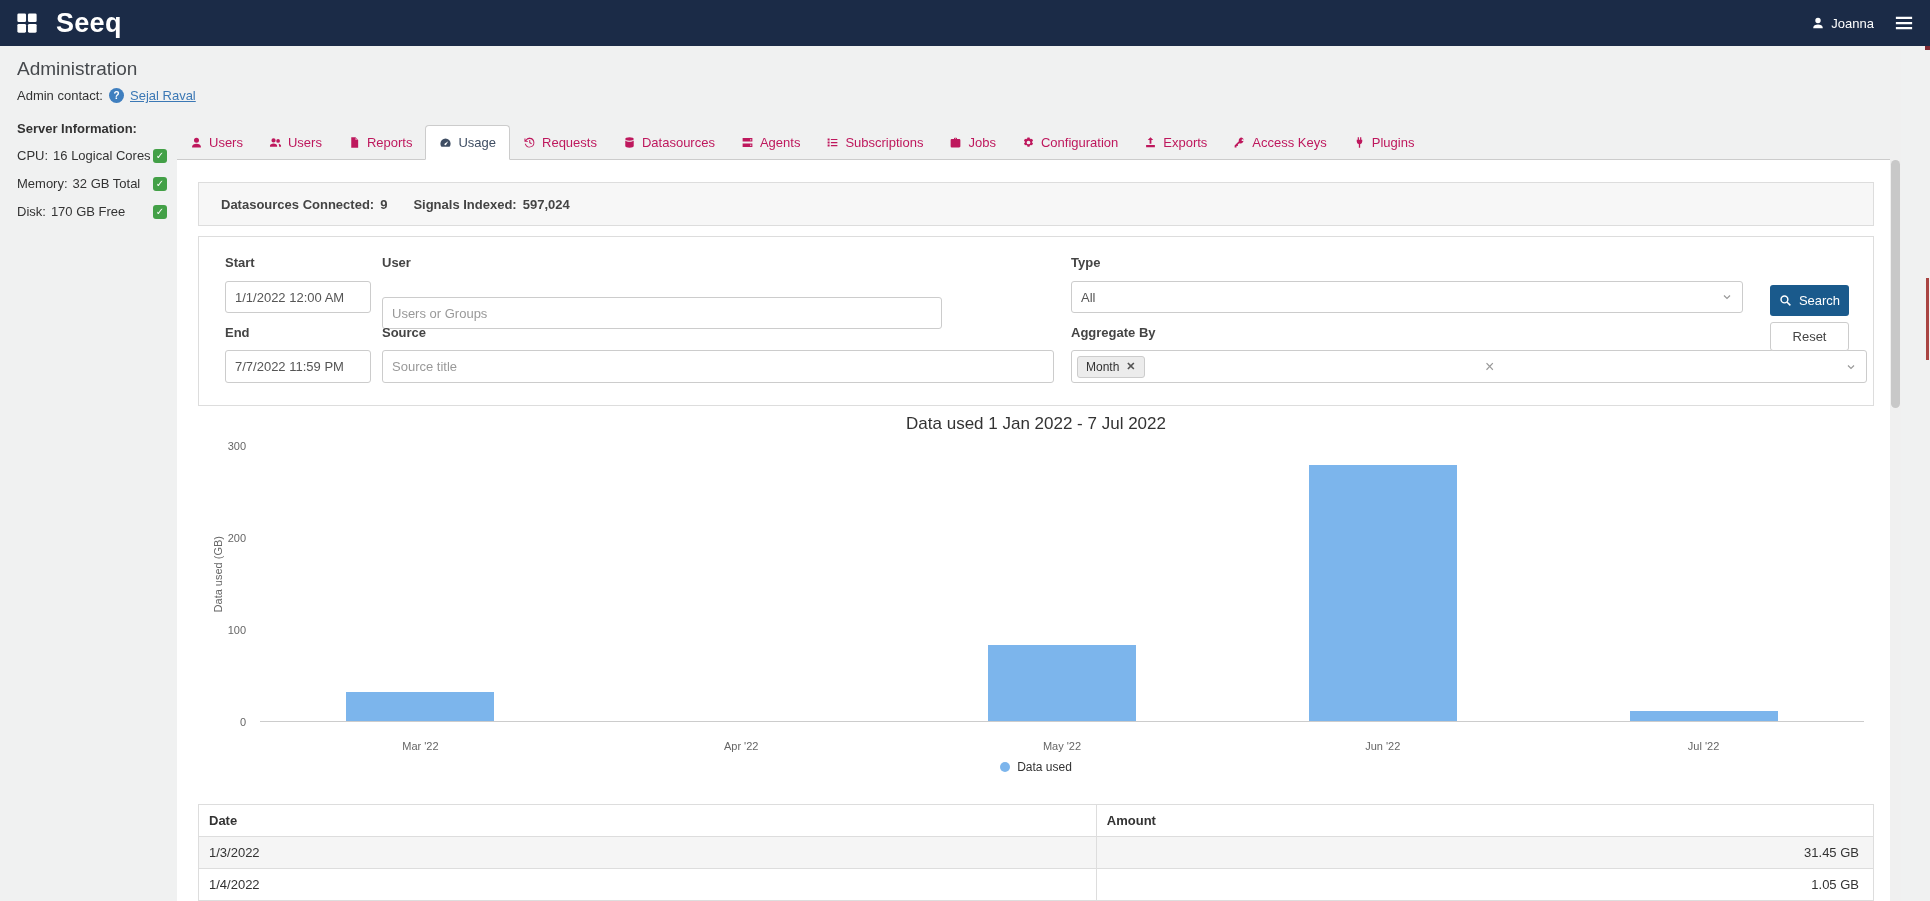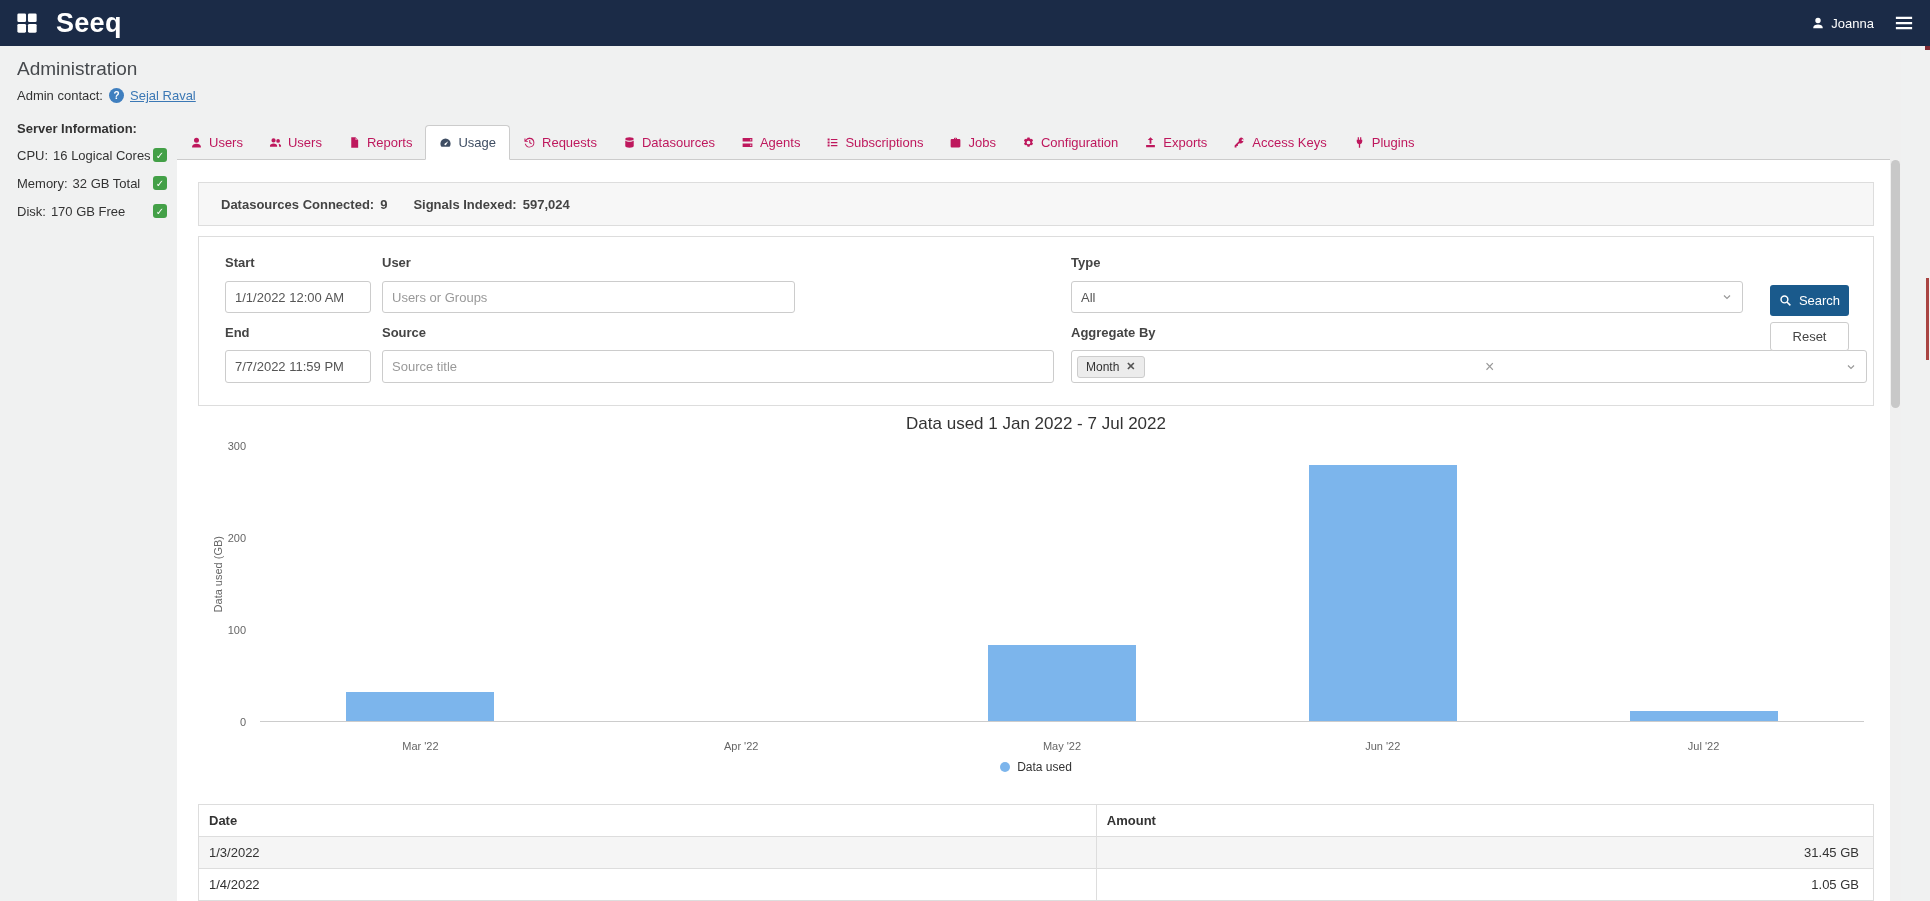--- a/index.html
+++ b/index.html
@@ -27,21 +27,21 @@
   .page-title{ font-size:19px; font-weight:400; color:#46494d; margin:4px 0 8px; }
   .admin-contact{ font-size:13px; display:flex; align-items:center; gap:6px; margin-bottom:10px; }
   .qicon{ width:15px; height:15px; border-radius:50%; background:#3f7fbf; color:#fff;
           font-size:10px; font-weight:bold; display:inline-flex; align-items:center; justify-content:center; }
   .admin-link{ color:#3b78b5; text-decoration:underline; cursor:pointer; }
 
   
   .main-row{ display:flex; align-items:flex-start; }
   .server-info{ flex:0 0 160px; width:160px; font-size:13px; padding-top:8px; }
   .si-heading{ font-weight:bold; margin-bottom:12px; }
-  .si-row{ display:flex; justify-content:space-between; align-items:flex-start; margin-bottom:13px; width:150px; }
+  .si-row{ display:flex; justify-content:space-between; align-items:center; margin-bottom:13px; width:150px; }
   .si-label{ margin-right:5px; }
   .check{ width:14px; height:14px; background:#43a047; color:#fff; border-radius:3px;
           font-size:10px; display:inline-flex; align-items:center; justify-content:center; }
 
   .tab-area{ flex:1; margin-right:40px; }
   
   .tabs{ display:flex; align-items:flex-end; border-bottom:1px solid #ccc; margin-top:12px; padding-left:0; }
   .tab{ display:flex; align-items:center; gap:6px; padding:9px 13px; font-size:13px;
         color:#be185d; cursor:pointer; white-space:nowrap; }
   .tab svg{ width:13px; height:13px; display:block; }
@@ -61,21 +61,21 @@
   .f-label{ position:absolute; font-size:13px; font-weight:bold; color:#444; }
   .f-input, .f-select{
     position:absolute; height:32px; border:1px solid #ccc; border-radius:3px;
     font-size:13px; padding:8px 9px; color:#555; background:#fff; font-family:inherit;
   }
   .f-input::placeholder{ color:#999; }
   .f-select{ display:flex; align-items:center; }
   .f-select .chev{ margin-left:auto; }
   .chev svg{ width:12px; height:12px; display:block; }
   .lbl-start{ left:26px; top:18px; }   .inp-start{ left:26px; top:44px; width:146px; }
-  .lbl-user{ left:183px; top:18px; }   .inp-user{ left:183px; top:44px; width:413px; }
+  .lbl-user{ left:183px; top:18px; }   .inp-user{ left:183px; top:60px; width:560px; }
   .lbl-type{ left:872px; top:18px; }   .sel-type{ left:872px; top:44px; width:672px; }
   .lbl-end{ left:26px; top:88px; }     .inp-end{ left:26px; top:113px; width:146px; height:33px; }
   .lbl-source{ left:183px; top:88px; } .inp-source{ left:183px; top:113px; width:672px; height:33px; }
   .lbl-agg{ left:872px; top:88px; }    .sel-agg{ left:872px; top:113px; width:796px; height:33px; padding-left:5px; }
   .search-btn{ position:absolute; left:1571px; top:48px; width:79px; height:31px;
     background:#1a5a8c; color:#fff; border:none; border-radius:3px; font-size:13px;
     display:flex; align-items:center; justify-content:center; gap:7px; cursor:pointer; font-family:inherit; }
   .search-btn svg{ width:13px; height:13px; }
   .reset-btn{ position:absolute; left:1571px; top:85px; width:79px; height:29px;
     background:#fff; border:1px solid #ccc; border-radius:3px; font-size:13px; color:#444;

